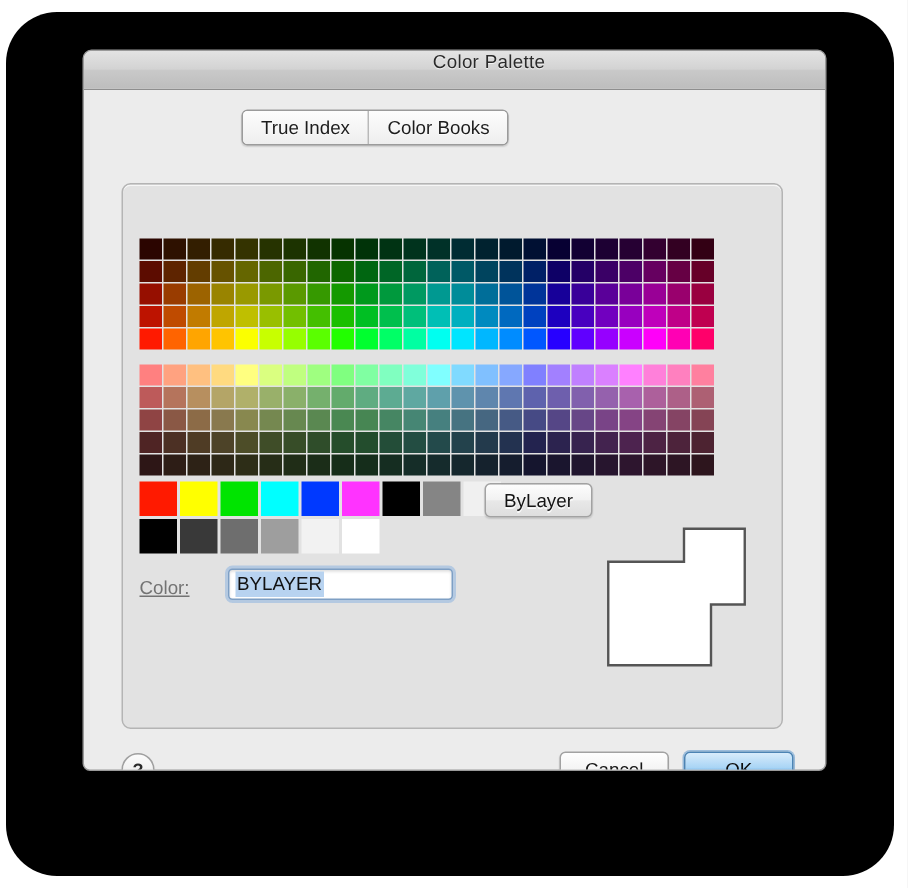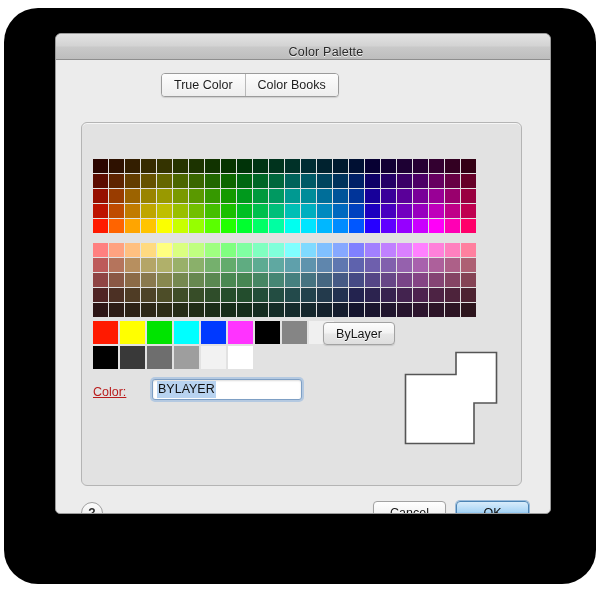--- a/index.html
+++ b/index.html
@@ -20,21 +20,21 @@
     background:#ececec;
     border:1px solid #9a9a9a;
     border-radius:6px 6px 5px 5px;
     box-shadow:0 2px 7px rgba(0,0,0,.55);
     overflow:hidden;
   }
   #titlebar{
     height:25px;
     background:linear-gradient(to bottom,#e3e3e3 0%,#d3d3d3 48%,#c9c9c9 52%,#bdbdbd 100%);
     border-bottom:1px solid #8e8e8e;
-    display:flex;align-items:flex-end;justify-content:center;
+    display:flex;align-items:flex-start;justify-content:center;
     border-radius:5px 5px 0 0;
     padding-left:46px;
   }
   #title{
     font-size:12.5px;color:#2a2a2a;letter-spacing:.2px;
     text-shadow:0 1px 0 rgba(255,255,255,.75);
   }
   
   #tabwrap{position:relative;height:22px;margin-top:13px;}
   #tabs{
@@ -91,21 +91,21 @@
     font-size:12.5px;color:#141414;
     background:linear-gradient(to bottom,#fdfdfd 0%,#f2f2f2 48%,#e8e8e8 52%,#dedede 100%);
     border:1px solid #a2a2a2;border-radius:4px;
     box-shadow:0 1px 1px rgba(0,0,0,.12);
     cursor:default;
     text-shadow:0 1px 0 rgba(255,255,255,.85);
   }
   #bylayer-btn{left:241px;width:70px;}
   #byblock-btn{left:322px;width:70px;}
   
-  #color-label{position:absolute;left:11px;top:262px;font-size:12.5px;color:#b91c1c;text-decoration:underline;}
+  #color-label{position:absolute;left:11px;top:262px;font-size:12.5px;color:#737373;text-decoration:underline;}
   #color-input{
     position:absolute;left:70px;top:256px;width:140px;height:19px;
     background:#ffffff;
     border:1px solid #7e9fc4;
     border-radius:3px;
     box-shadow:0 0 0 2px rgba(125,170,225,.45), inset 0 1px 2px rgba(0,0,0,.14);
     display:flex;align-items:center;
     padding:0 4px;
     overflow:hidden;
   }
@@ -155,21 +155,21 @@
 <div id="backdrop"></div>
 
 <div id="dialog">
 
   <div id="titlebar">
     <span id="title">Color Palette</span>
   </div>
 
   <div id="tabwrap">
     <div id="tabs">
-      <div class="tab">True Color</div>
+      <div class="tab">True Index</div>
       <div class="tab">Color Books</div>
     </div>
   </div>
 
   <div id="panel">
 
 
     <div class="grid" id="grid-top">
         <div class="grow">
           <div class="cell" style="background: rgb(43, 5, 0);"></div>

